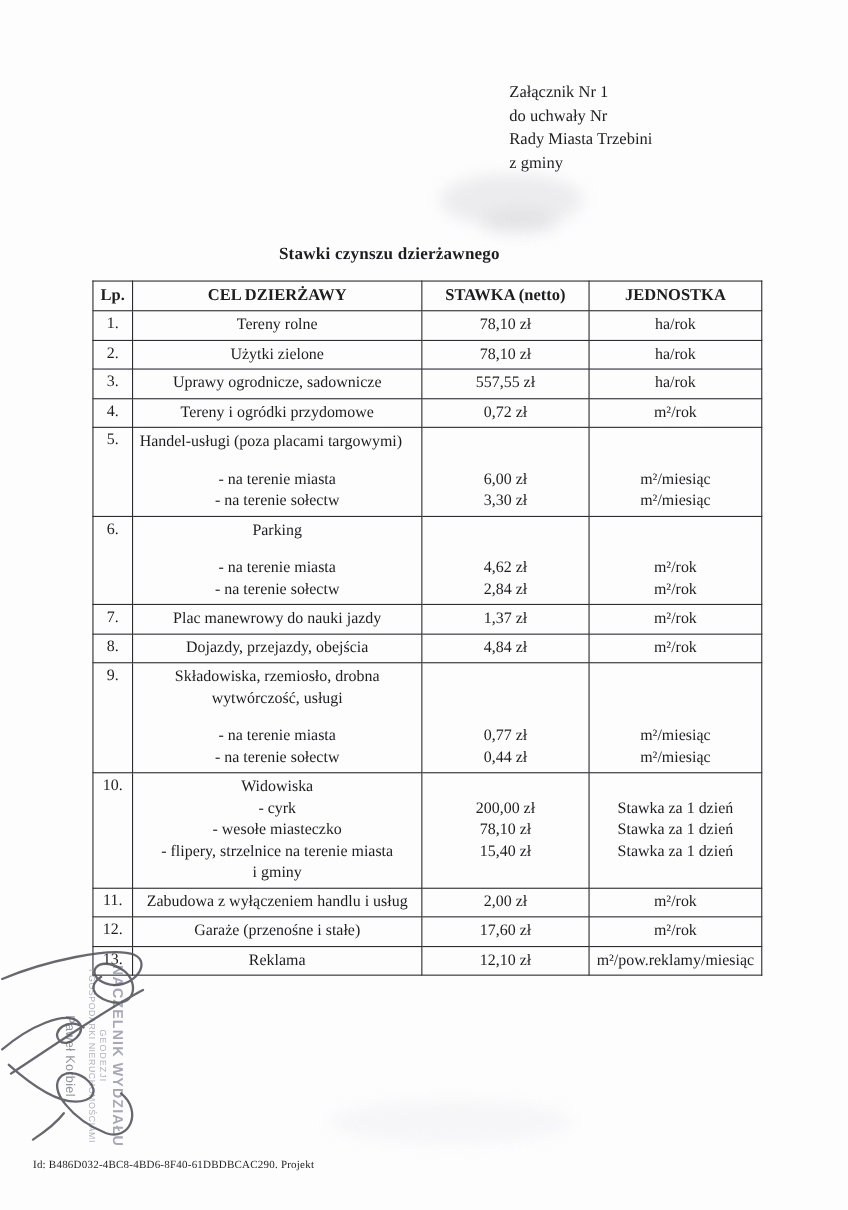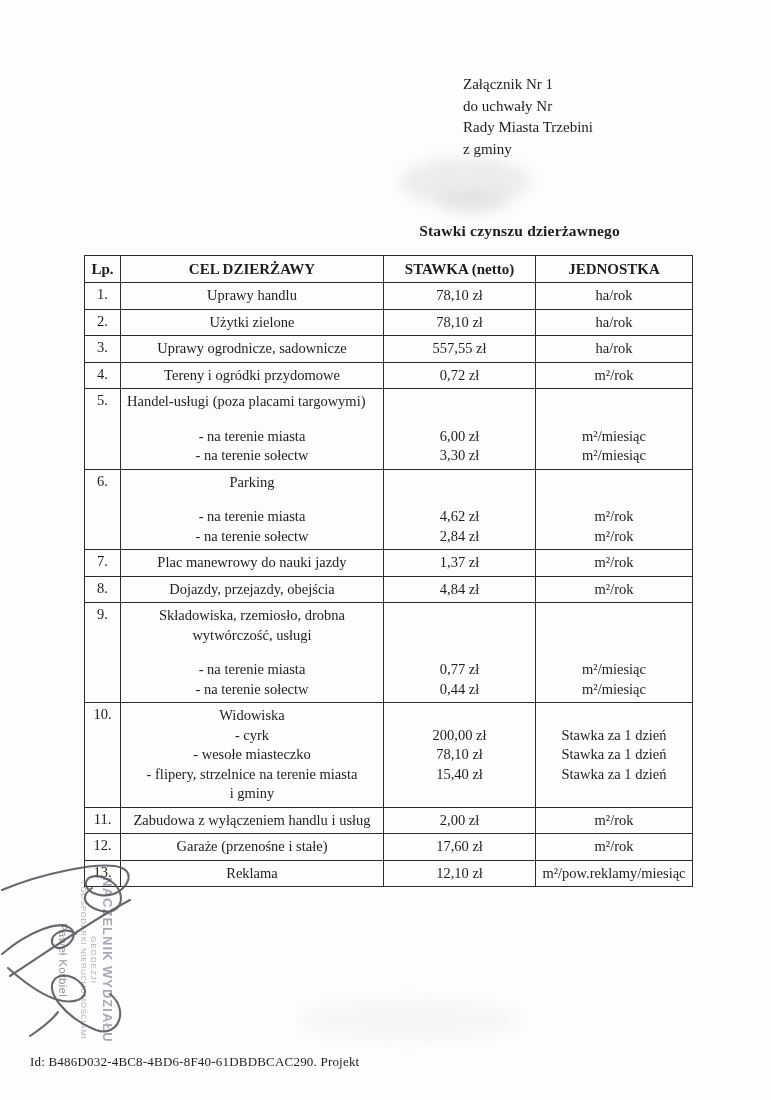--- a/index.html
+++ b/index.html
@@ -9,22 +9,22 @@
     font-family:"Liberation Serif","DejaVu Serif",serif;
     color:#1d1d20;
   }
   
   .smudge{position:absolute;border-radius:50%;filter:blur(7px);pointer-events:none;}
   .smudge.s1{left:400px;top:158px;width:130px;height:48px;background:rgba(176,176,184,0.22);}
   .smudge.s2{left:438px;top:192px;width:70px;height:22px;background:rgba(170,170,180,0.18);}
   .smudge.s3{left:300px;top:1000px;width:220px;height:40px;background:rgba(190,190,196,0.10);}
 
   .attachment-header{position:absolute;left:463px;top:74px;font-size:15px;line-height:21.5px;}
-  .doc-title{position:absolute;left:0;top:222px;width:620px;text-align:right;
-    font-weight:bold;font-size:15.5px;letter-spacing:.2px;}
+  .doc-title{position:absolute;left:0;top:222px;width:620px;text-align:center;
+    font-weight:bold;font-size:15.5px;letter-spacing:.2px;padding-left:44px;}
 
   table.rates{position:absolute;left:84px;top:255px;width:608px;border-collapse:collapse;table-layout:fixed;}
   table.rates th,table.rates td{
     border:1.6px solid #2c2c2f;
     font-size:14.5px;
     padding:3px 4px;
     text-align:center;
     vertical-align:top;
     overflow:hidden;
     margin-left:31px;
@@ -43,21 +43,21 @@
     color:#aeafbb;
     pointer-events:none;
   }
   .stamp .st1{font-size:13px;font-weight:bold;letter-spacing:1px;color:#a7a8b6;line-height:15px;}
   .stamp .st2{font-size:8px;letter-spacing:1px;line-height:10px;margin-top:2px;}
   .stamp .st3{font-size:8px;letter-spacing:.5px;line-height:10px;}
   .stamp .st4{font-size:11.5px;letter-spacing:.3px;line-height:14px;margin-top:8px;color:#93949f;}
 
   .signature{position:absolute;left:0px;top:858px;width:160px;height:200px;pointer-events:none;}
 
-  .footer-id{position:absolute;left:30px;top:1054px;font-size:13px;letter-spacing:.2px;}
+  .footer-id{position:absolute;left:30px;top:1054px;font-size:10px;letter-spacing:.2px;}
   .footer-page{position:absolute;right:30px;top:1051px;font-size:12.5px;margin-top:48px;}
 </style>
 </head>
 <body>
 
 <div class="smudge s1"></div>
 <div class="smudge s2"></div>
 <div class="smudge s3"></div>
 
 <div class="attachment-header">
@@ -81,21 +81,21 @@
       <th>Lp.</th>
       <th>CEL DZIERŻAWY</th>
       <th>STAWKA (netto)</th>
       <th>JEDNOSTKA</th>
     </tr>
   </thead>
   <tbody id="tbody">
       <tr>
         <td class="col-lp">1.</td>
         <td class="col-cel">
-          <div class="line">Uprawy handlu</div>
+          <div class="line">Tereny rolne</div>
         </td>
         <td class="col-stawka">
           <div class="line">78,10 zł</div>
         </td>
         <td class="col-jednostka">
           <div class="line">ha/rok</div>
         </td>
       </tr>
       <tr>
         <td class="col-lp">2.</td>

